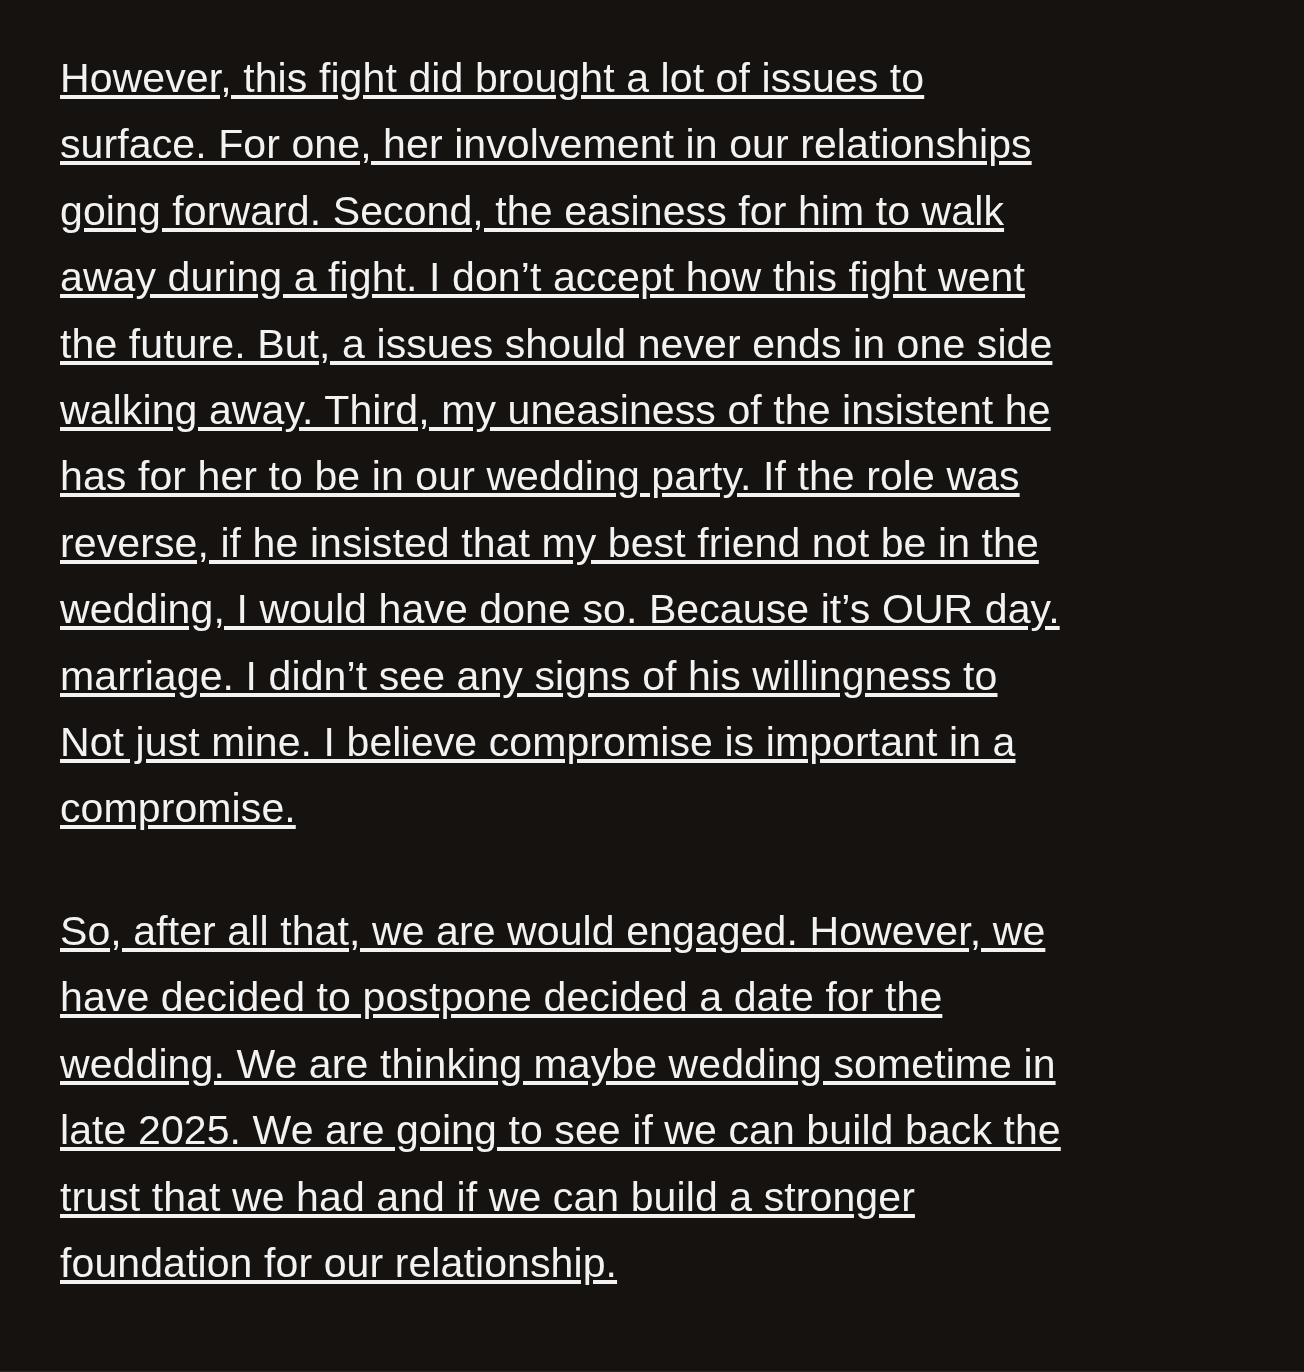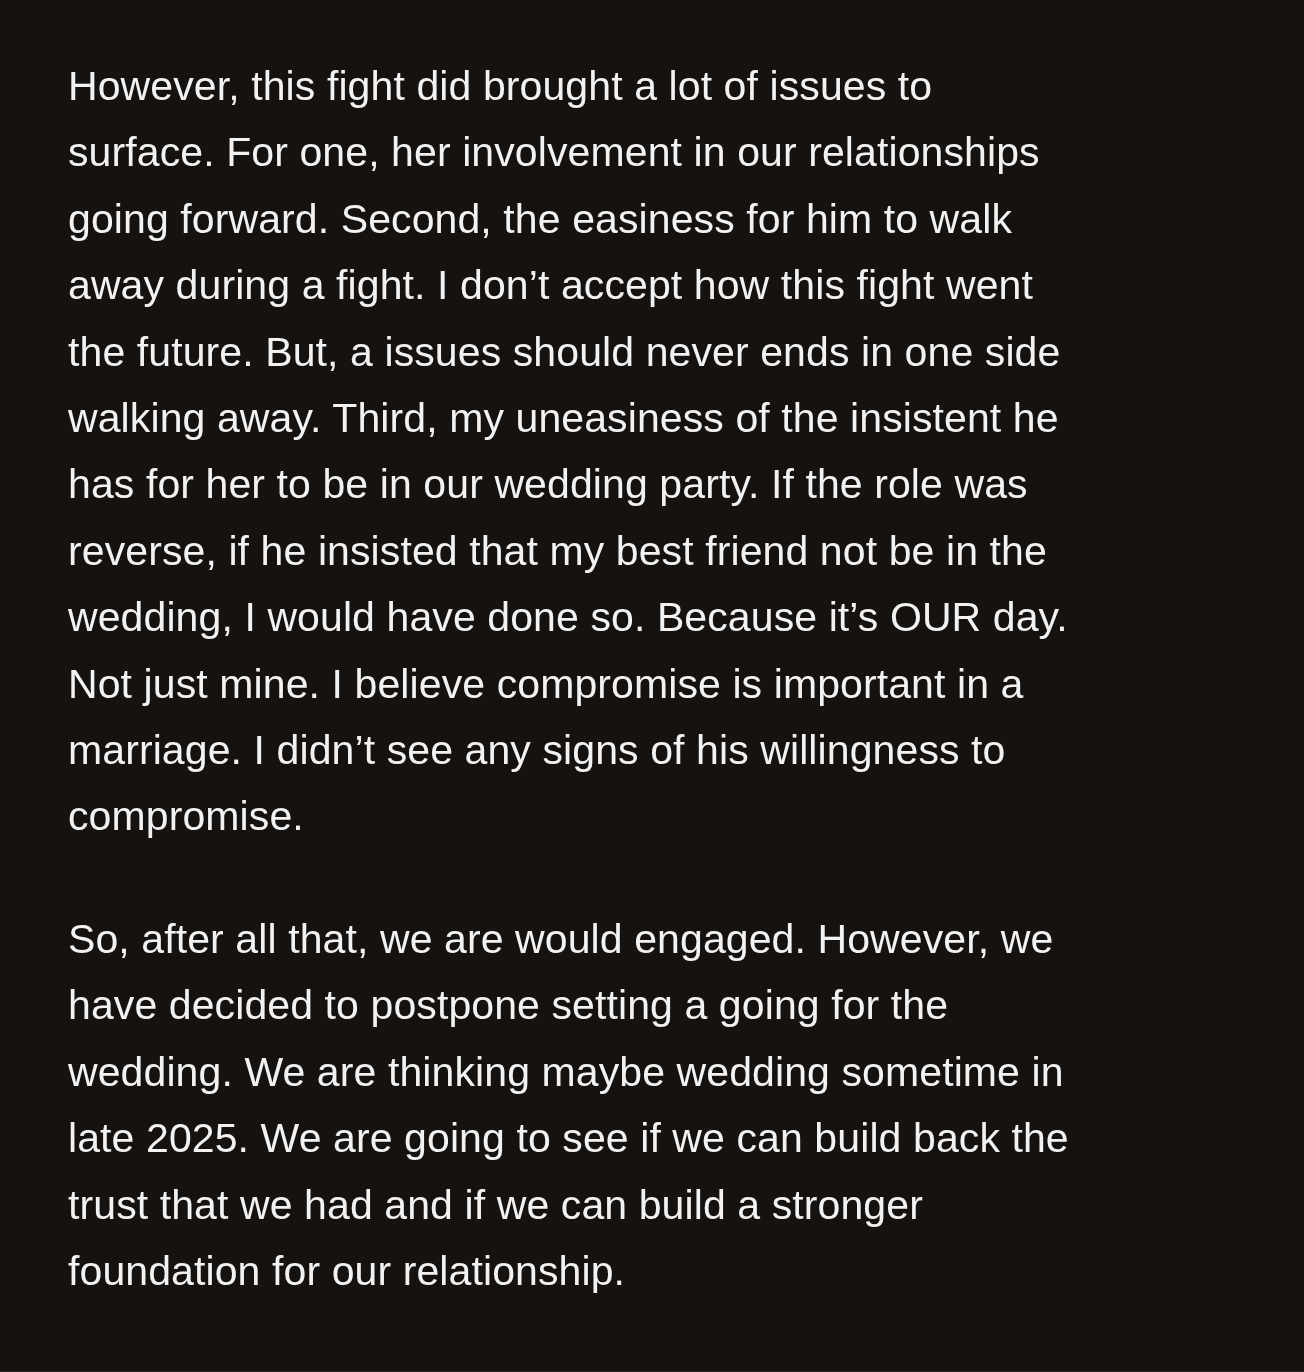--- a/index.html
+++ b/index.html
@@ -20,22 +20,23 @@
       left: 52px;
       top: 37px;
       width: 1240px;
       color: #f2f2f2;
       font-family: "Liberation Sans", "DejaVu Sans", sans-serif;
       font-size: 41px;
       line-height: 66.4px;
       letter-spacing: 0.1px;
     }
     .para {
-      margin: 16px;
+      margin: 8px;
       padding: 0;
+      text-decoration: underline;
     }
     .para + .para {
       margin-top: 56px;
     }
     .line {
       display: block;
       white-space: nowrap;
     }
   </style>
 </head>
@@ -45,25 +46,25 @@
   <p class="para">
     <span class="line">However, this fight did brought a lot of issues to</span>
     <span class="line">surface. For one, her involvement in our relationships</span>
     <span class="line">going forward. Second, the easiness for him to walk</span>
     <span class="line">away during a fight. I don’t accept how this fight went</span>
     <span class="line">the future. But, a issues should never ends in one side</span>
     <span class="line">walking away. Third, my uneasiness of the insistent he</span>
     <span class="line">has for her to be in our wedding party. If the role was</span>
     <span class="line">reverse, if he insisted that my best friend not be in the</span>
     <span class="line">wedding, I would have done so. Because it’s OUR day.</span>
+    <span class="line">marriage. I didn’t see any signs of his willingness to</span>
     <span class="line">Not just mine. I believe compromise is important in a</span>
-    <span class="line">marriage. I didn’t see any signs of his willingness to</span>
     <span class="line">compromise.</span>
   </p>
   <p class="para">
     <span class="line">So, after all that, we are would engaged. However, we</span>
-    <span class="line">have decided to postpone setting a going for the</span>
+    <span class="line">have decided to postpone decided a date for the</span>
     <span class="line">wedding. We are thinking maybe wedding sometime in</span>
     <span class="line">late 2025. We are going to see if we can build back the</span>
     <span class="line">trust that we had and if we can build a stronger</span>
     <span class="line">foundation for our relationship.</span>
   </p>
 </div>
 
 </body></html>

